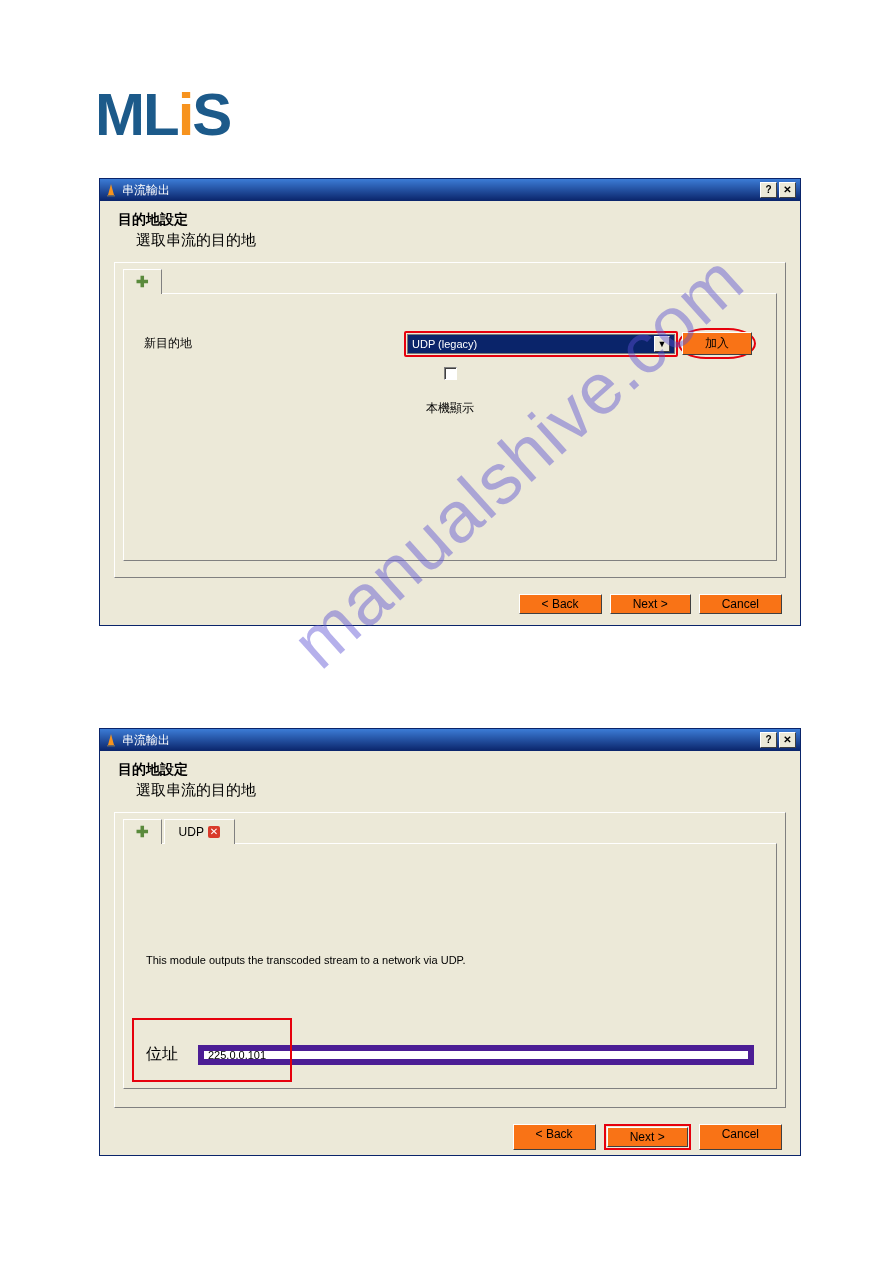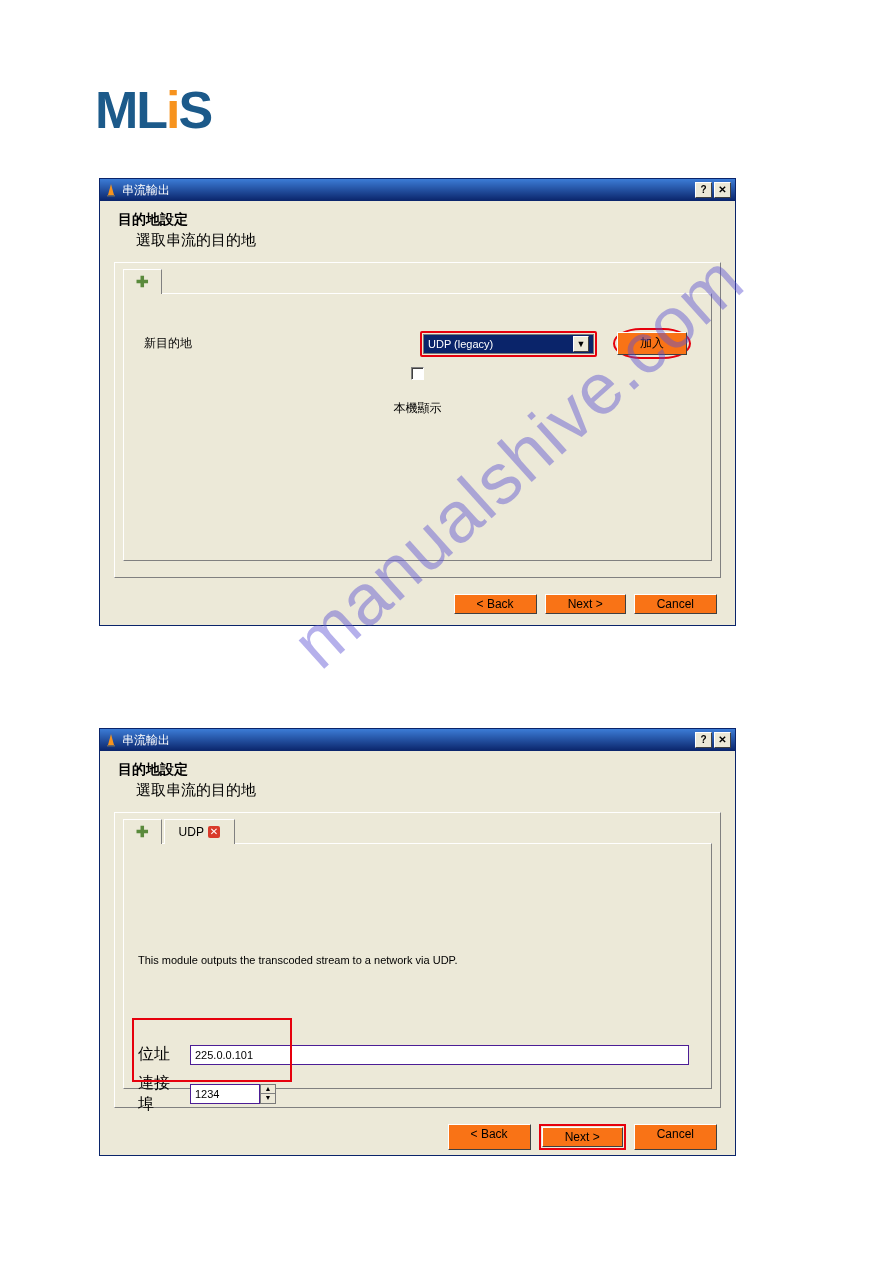--- a/index.html
+++ b/index.html
@@ -8,31 +8,31 @@
     font-family: "Microsoft JhengHei", "PMingLiU", Tahoma, sans-serif;
     font-size: 12px;
     width: 893px;
     height: 1263px;
     position: relative;
   }
   .logo {
     position: absolute;
     left: 95px;
     top: 80px;
-    font-size: 52px;
+    font-size: 60px;
     font-weight: bold;
     color: #1c5a8a;
     letter-spacing: -2px;
     font-family: Arial, sans-serif;
   }
   .logo .dot { color: #f7931e; }
   .dialog-container {
     position: absolute;
     left: 99px;
-    width: 637px;
+    width: 702px;
     background: #ece9d8;
     border: 1px solid #0a246a;
   }
   .dialog1 { top: 178px; height: 448px; }
   .dialog2 { top: 728px; height: 428px; }
   .titlebar {
     background: linear-gradient(to bottom, #3c7cd6 0%, #0a246a 100%);
     height: 22px;
     display: flex;
     align-items: center;
@@ -110,27 +110,27 @@
     border: 1px solid #808080;
     border-top-color: #fff;
     border-left-color: #fff;
     margin: 0 8px 8px 8px;
     background: #ece9d8;
     position: relative;
     top: -1px;
     z-index: 1;
   }
   .dialog1 .tabpage { height: 268px; padding: 16px 20px; }
-  .dialog2 .tabpage { height: 246px; padding: 18px 22px 12px 14px; }
+  .dialog2 .tabpage { height: 246px; padding: 18px 22px 12px 22px; }
   .body-text { font-size: 12px; margin-top: 104px; margin-bottom: 80px; }
   .dest-row {
     display: flex;
     align-items: center;
     margin-top: 18px;
-    gap: 16px;
+    gap: 0;
   }
   .dest-label { width: 260px; font-size: 12px; }
   .combo-wrap {
     flex: 1;
     border: 2px solid #e6000d;
     border-radius: 2px;
     padding: 1px;
     display: flex;
   }
   .combo {
@@ -191,21 +191,21 @@
   .footer-btns .highlight-wrap {
     border: 2px solid #e6000d;
     padding: 1px;
   }
   .d2-desc { font-size: 11px; margin-top: 92px; margin-bottom: 78px; font-family: Tahoma, sans-serif; }
   .form-rows { }
   .form-row { display: flex; align-items: center; margin-top: 8px; gap: 8px; }
   .form-row label { width: 44px; font-size: 16px; }
   .text-input {
     background: #fff;
-    border: 1px solid #4c1d95;
+    border: 6px solid #4c1d95;
     height: 20px;
     padding: 0 4px;
     font-size: 11px;
     display: flex;
     align-items: center;
   }
   .addr-input { flex: 1; }
   .port-wrap { display: flex; align-items: center; }
   .port-input { width: 70px; text-align: right; padding-right: 4px; }
   .spin-btns { display: flex; flex-direction: column; border: 1px solid #7a7a7a; }
@@ -315,30 +315,20 @@
         <span class="close-x">✕</span>
       </div>
     </div>
     <div class="tabpage">
       <div class="d2-desc">This module outputs the transcoded stream to a network via UDP.</div>
       <div class="form-rows">
         <div class="form-row">
           <label>位址</label>
           <div class="text-input addr-input">225.0.0.101</div>
         </div>
-        <div class="form-row">
-          <label>連接埠</label>
-          <div class="port-wrap">
-            <div class="text-input port-input">1234</div>
-            <div class="spin-btns">
-              <div>▲</div>
-              <div>▼</div>
-            </div>
-          </div>
-        </div>
       </div>
       <div class="red-overlay" style="left:8px; bottom:6px; width:160px; height:64px;"></div>
     </div>
   </div>
   <div class="footer-btns">
     <div class="btn">&lt; Back</div>
     <div class="highlight-wrap">
       <div class="btn">Next &gt;</div>
     </div>
     <div class="btn">Cancel</div>

